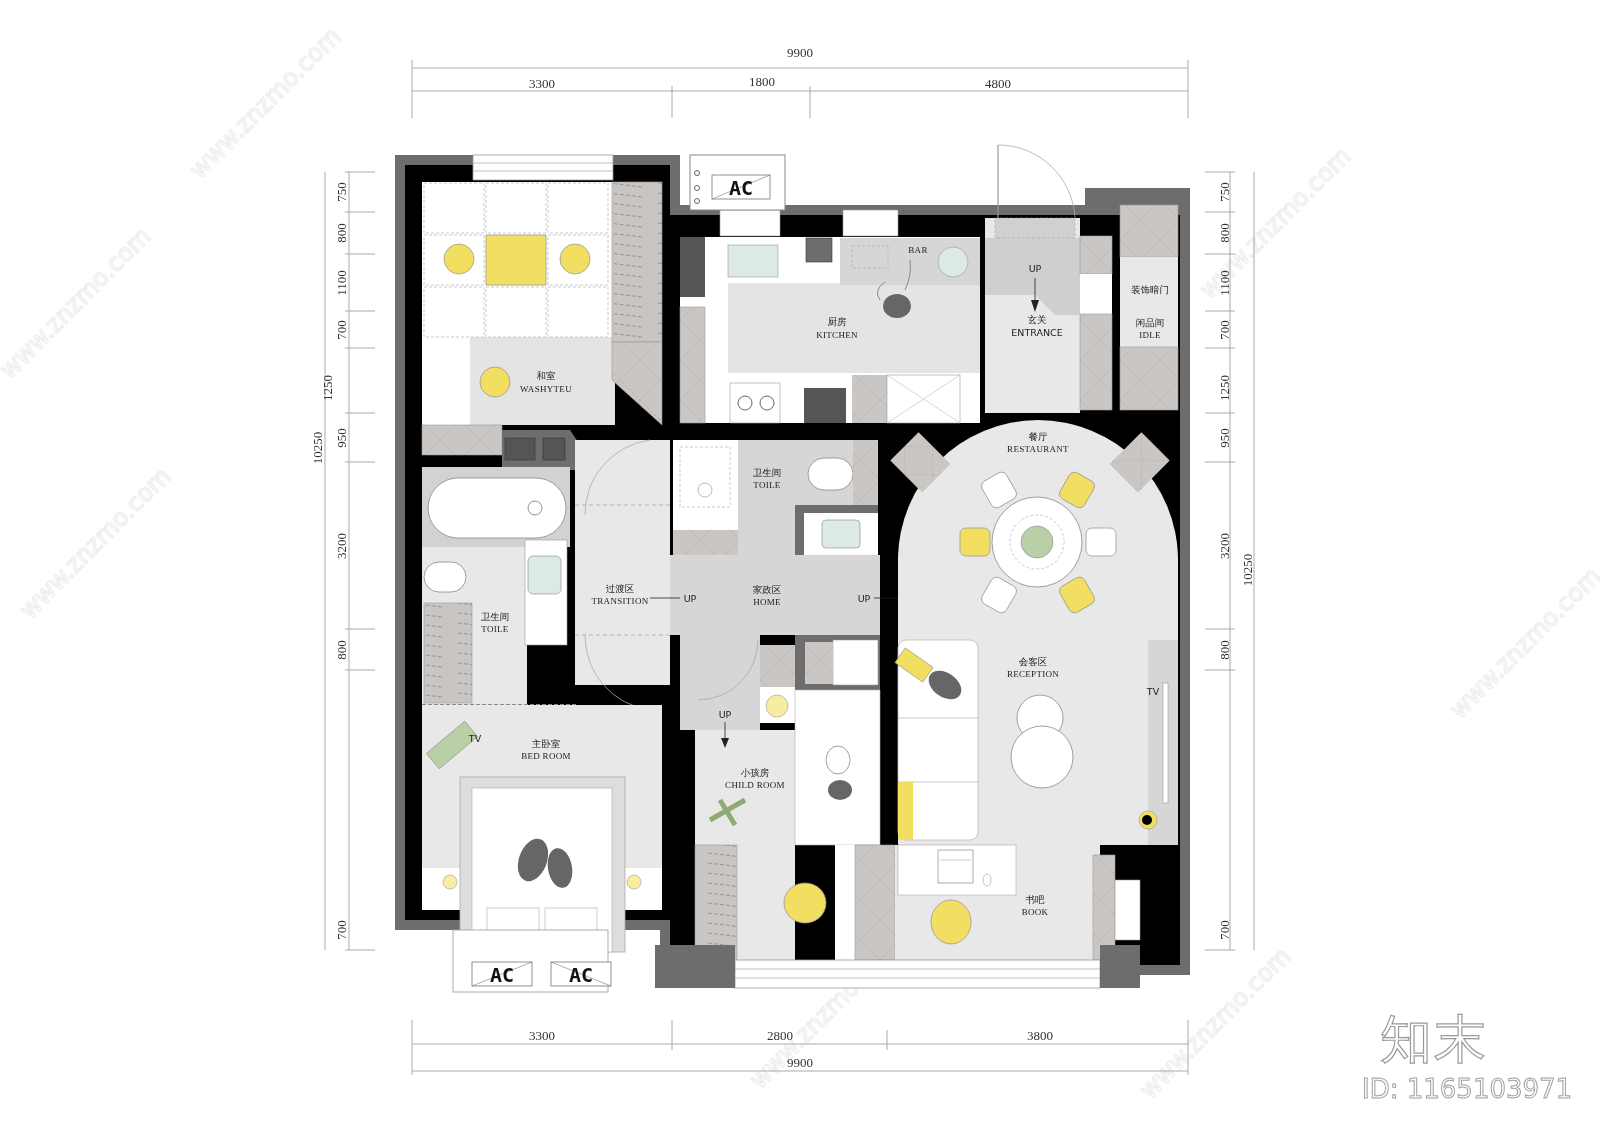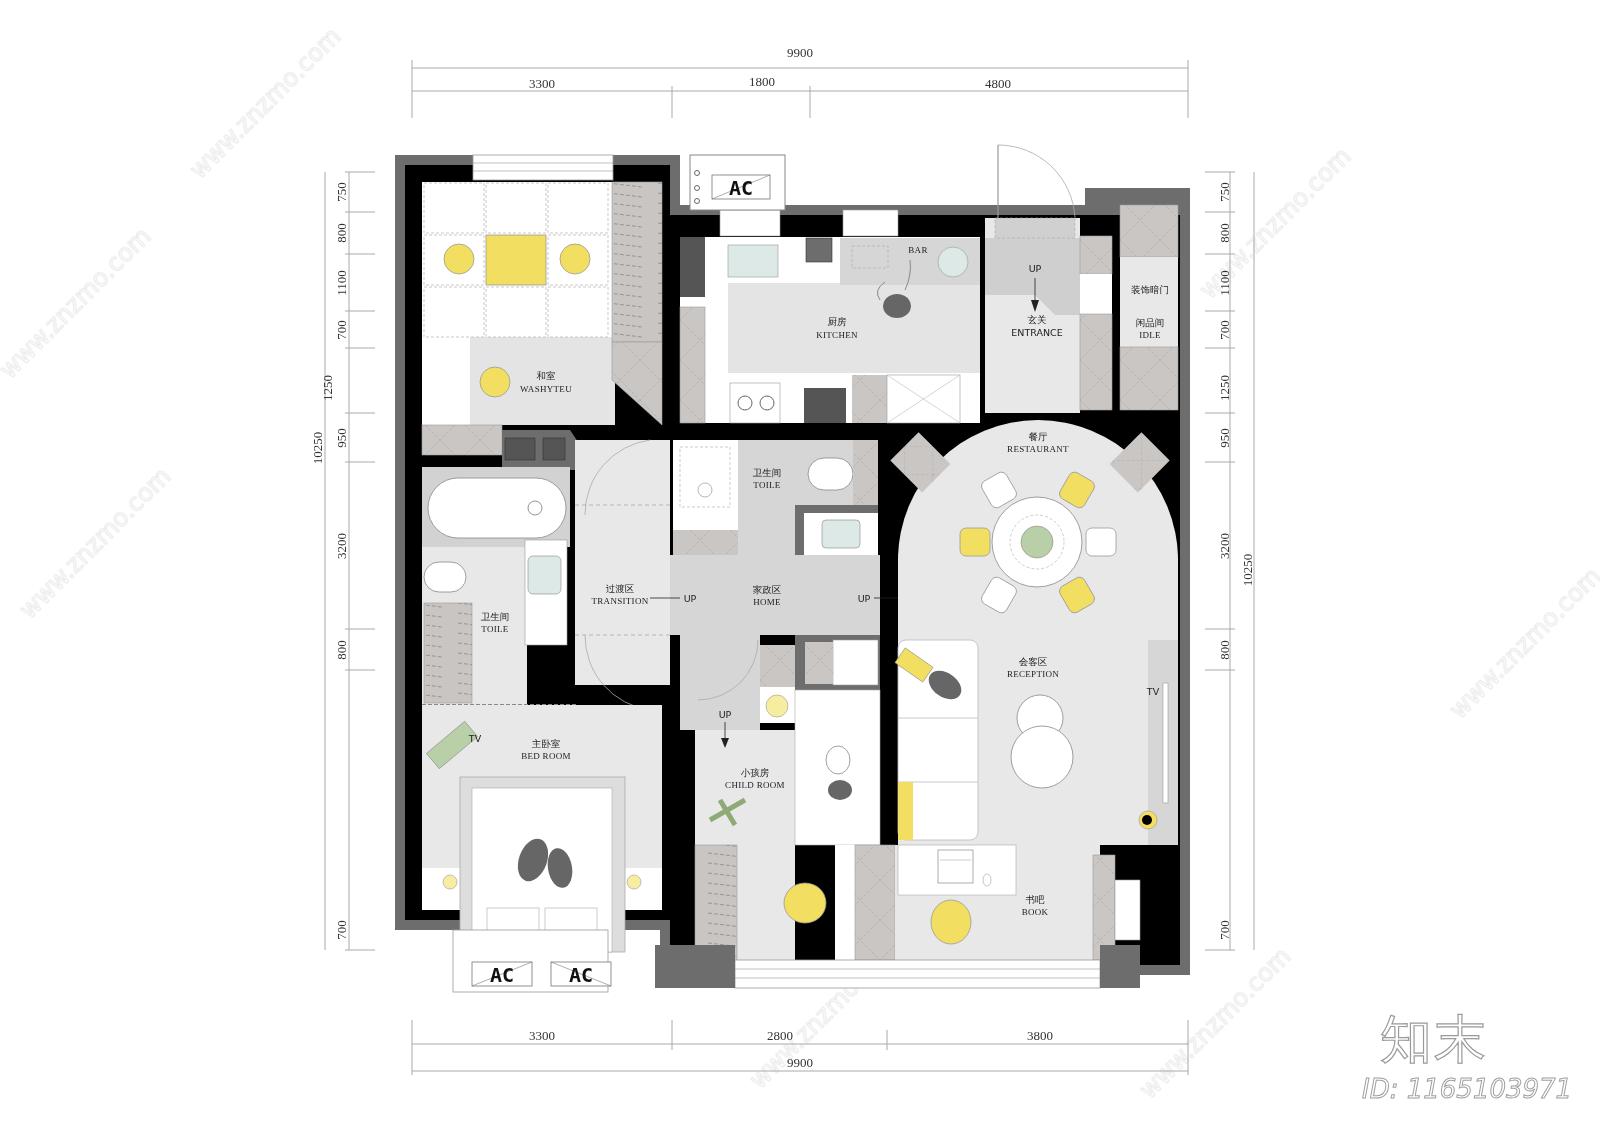--- a/index.html
+++ b/index.html
@@ -5,21 +5,21 @@
   html,body{margin:0;padding:0;background:#ffffff;}
   body{width:1600px;height:1131px;position:relative;overflow:hidden;font-family:"DejaVu Sans",sans-serif;}
   #plan{position:absolute;left:0;top:0;}
   .dim{font-family:"Liberation Serif",serif;font-size:13px;fill:#333;}
   .zh{font-family:"DejaVu Sans",sans-serif;font-size:9.5px;fill:#222;}
   .en{font-family:"Liberation Serif",serif;font-size:9px;fill:#222;letter-spacing:0.3px;}
   .en-sans{font-family:"DejaVu Sans",sans-serif;font-size:9.5px;fill:#222;}
   .ac{font-family:"DejaVu Sans Mono",monospace;font-size:20px;font-weight:bold;fill:#111;}
   .wm{font-family:"DejaVu Sans",sans-serif;font-size:24px;fill:none;stroke:#e2e2e2;stroke-width:1;}
   .brand{position:absolute;left:1380px;top:1005px;font-family:"DejaVu Sans",sans-serif;font-size:52px;color:#fff;-webkit-text-stroke:1.2px #9a9a9a;letter-spacing:2px;}
-  .brand-id{position:absolute;left:1362px;top:1074px;font-family:"DejaVu Sans",sans-serif;font-size:26px;color:#fff;font-style:italic;-webkit-text-stroke:1px #a0a0a0;}
+  .brand-id{position:absolute;left:1362px;top:1074px;font-family:"DejaVu Sans",sans-serif;font-size:26px;color:#fff;-webkit-text-stroke:1px #a0a0a0;}
 </style>
 </head>
 <body>
 
 <svg id="plan" width="1600" height="1131" viewBox="0 0 1600 1131" xmlns="http://www.w3.org/2000/svg">
   <defs>
     <pattern id="xcab" width="40" height="40" patternUnits="userSpaceOnUse">
       <rect width="40" height="40" fill="#cac6c3"></rect>
       <path d="M0 0L40 40M40 0L0 40" stroke="#a9a5a2" stroke-width="0.6" stroke-dasharray="3,2"></path>
     </pattern>

